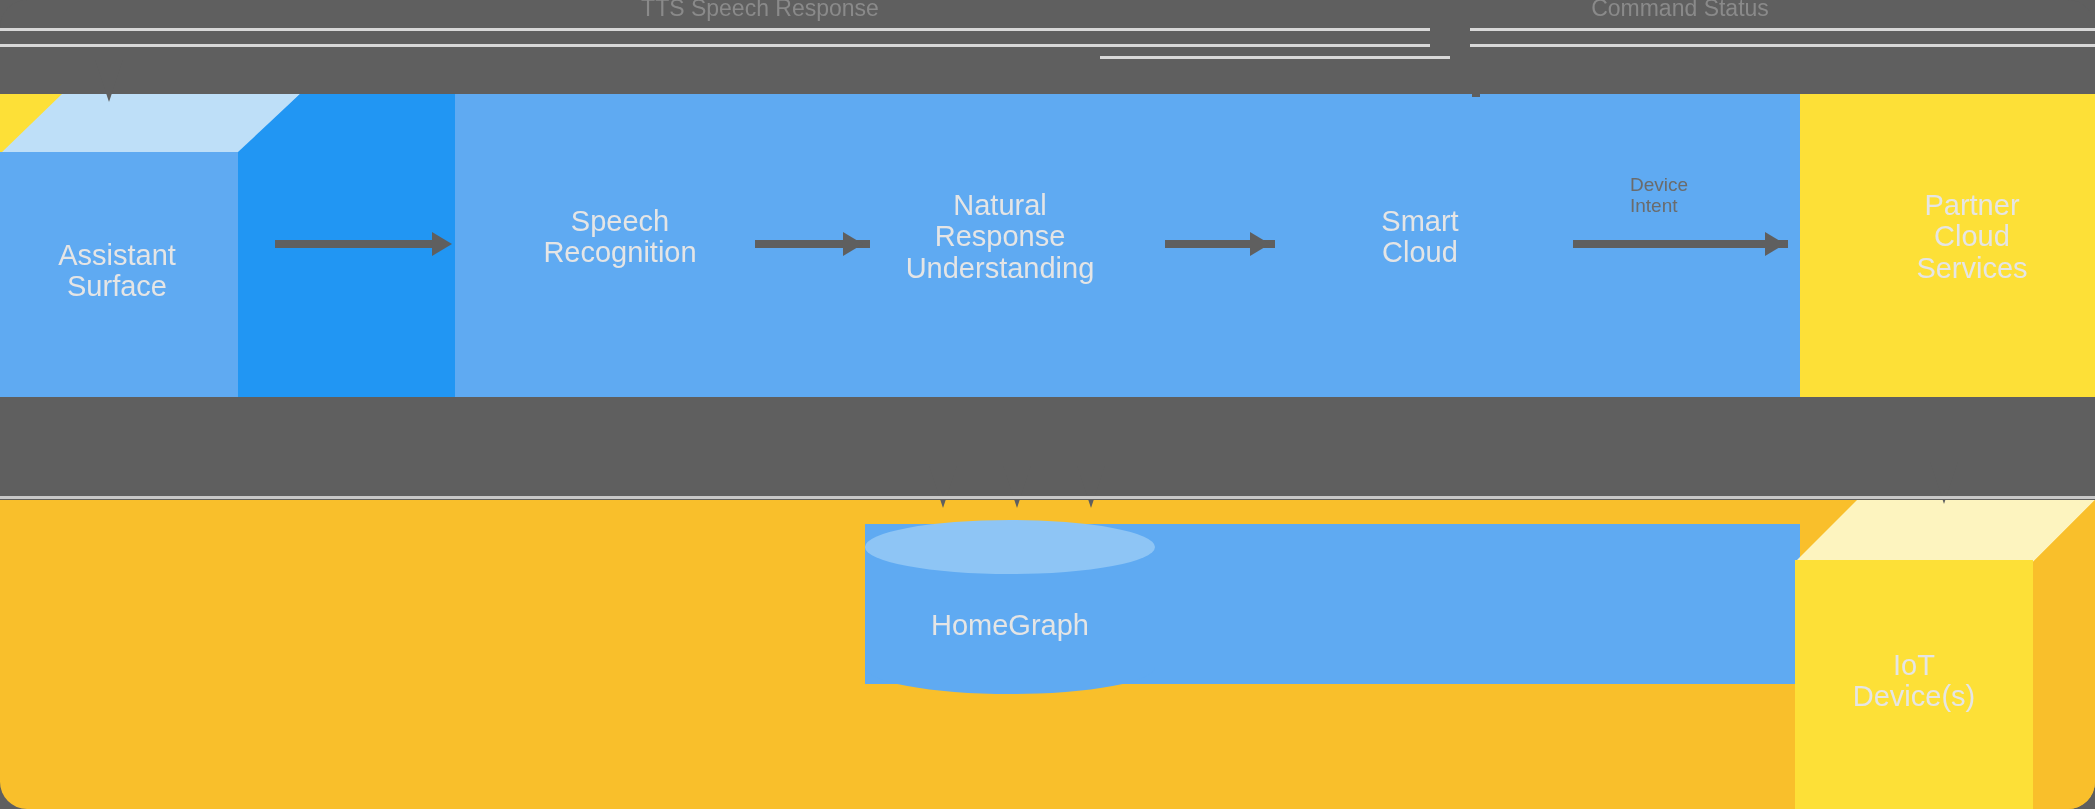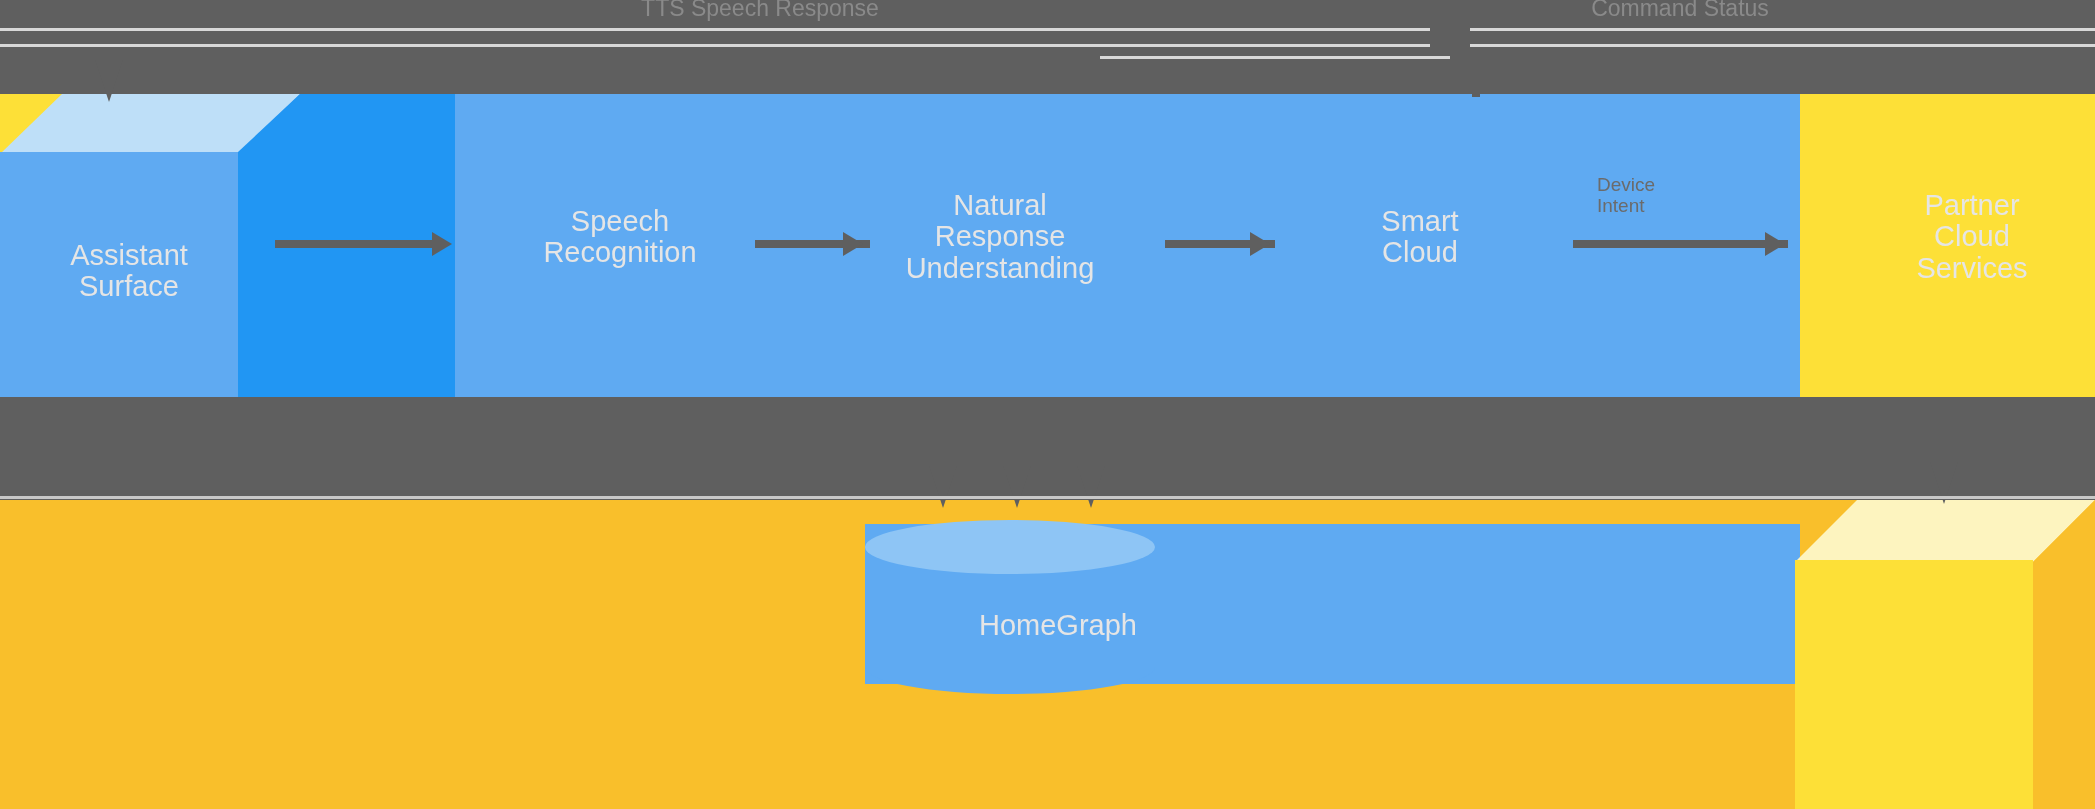--- a/index.html
+++ b/index.html
@@ -7,20 +7,21 @@
     padding: 0;
     background: #5f5f5f;
   }
   #stage {
     position: relative;
     width: 2095px;
     height: 809px;
     background: #5f5f5f;
     font-family: "Liberation Sans", sans-serif;
     overflow: hidden;
+    border-radius: 27px;
   }
 
   
   .band {
     position: absolute;
   }
   #band-assistant-blue {
     left: 0; top: 94px; width: 1800px; height: 303px;
     background: #5faaf2;
   }
@@ -110,31 +111,31 @@
     text-align: center;
     white-space: pre-line;
     font-weight: 400;
   }
   .label.sm { font-size: 19px; }
   .label.header {
     color: #8a8a8a;
     font-size: 23px;
   }
 
-  #lbl-assistant-surface { left: 12px;    top: 240px;  width: 234px; }
+  #lbl-assistant-surface { left: 0;    top: 240px;  width: 234px; }
   #lbl-speech           { left: 500px; top: 206px;  width: 240px; }
   #lbl-nlu              { left: 880px; top: 190px;  width: 240px; }
   #lbl-smart-home       { left: 1300px;top: 206px;  width: 240px; }
   #lbl-partner-cloud    { left: 1800px;top: 190px;  width: 344px; }
   #lbl-iot-device       { left: 1795px;top: 650px;  width: 238px; }
-  #lbl-homegraph        { left: 865px; top: 610px;  width: 290px; padding-left: 48px; }
+  #lbl-homegraph        { left: 865px; top: 610px;  width: 290px; }
 
   #lbl-hdr-tts          { left: 580px; top: -4px;   width: 360px; }
   #lbl-hdr-status       { left: 1530px;top: -4px;   width: 300px; }
-  #lbl-device-intent    { left: 1597px;top: 175px;  width: 160px;
+  #lbl-device-intent    { left: 1630px;top: 175px;  width: 160px;
                           text-align: left; color: #6b6b6b; font-size: 19px; }
 
   
   .hline {
     position: absolute;
     height: 8px;
     background: #5f5f5f;
   }
   .hline.thin { height: 5px; }
   .arrow-right {
@@ -230,17 +231,19 @@
   <div class="arrow-down" style="left:929px;  top:466px;"></div>
   <div class="arrow-down" style="left:1003px; top:466px;"></div>
   <div class="arrow-down" style="left:1077px; top:466px;"></div>
   <div class="hline thin" style="left:940px; top:470px; width:1000px;"></div>
 
   <div class="cube" id="cube-iot">
     <div class="top"></div>
     <div class="face"></div>
     <div class="side"></div>
   </div>
+  <div class="label" id="lbl-iot-device">IoT
+Device(s)</div>
   <div class="arrow-down" style="left:1930px; top:462px;"></div>
 
   <div class="wline" style="left:0px; top:496px; width:2095px; background:#c8c8c8;"></div>
 
 </div>
 
 </body></html>

